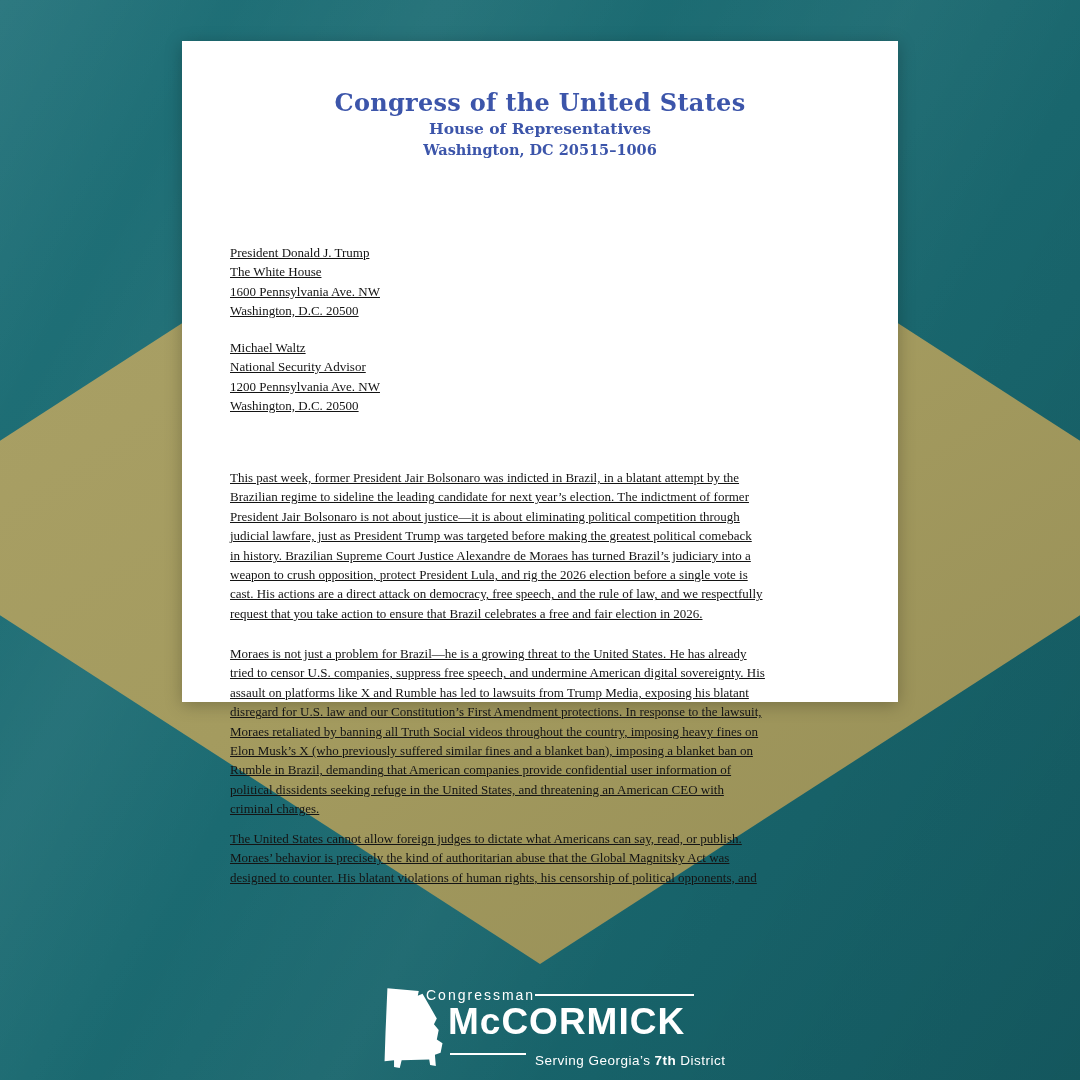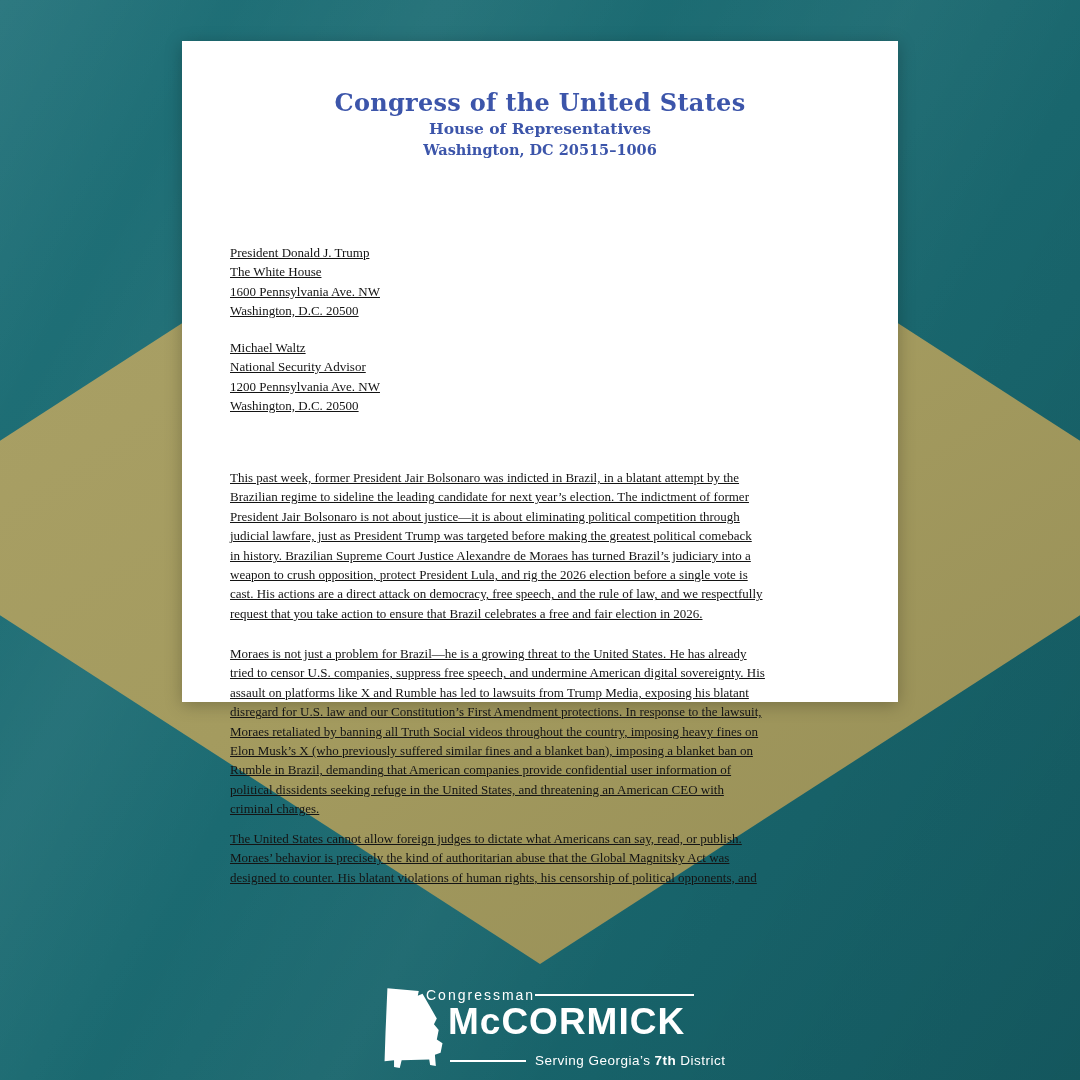--- a/index.html
+++ b/index.html
@@ -69,21 +69,21 @@
   }
   .congress-label { font-size: 14px; letter-spacing: 2px; font-weight: 400; white-space: nowrap; }
   .rule { height: 2px; background: #ffffff; }
   .congress-rule { flex: 1; }
   .logo-name {
     position: absolute; left: 72px; top: 20px;
     font-size: 37px; font-weight: bold; letter-spacing: 1px; white-space: nowrap;
   }
   .tag-row {
     position: absolute; left: 74px; top: 72px;
-    display: flex; align-items: center; gap: 9px;
+    display: flex; gap: 9px;
     font-size: 13.5px; letter-spacing: 0.5px; white-space: nowrap;
   }
   .tag-rule { width: 76px; }
   .tag-bold { font-weight: bold; margin: 0 4px; }
 </style>
 </head>
 <body>
 
 <div class="bg"></div>
 <div class="bg-stripes"></div>

